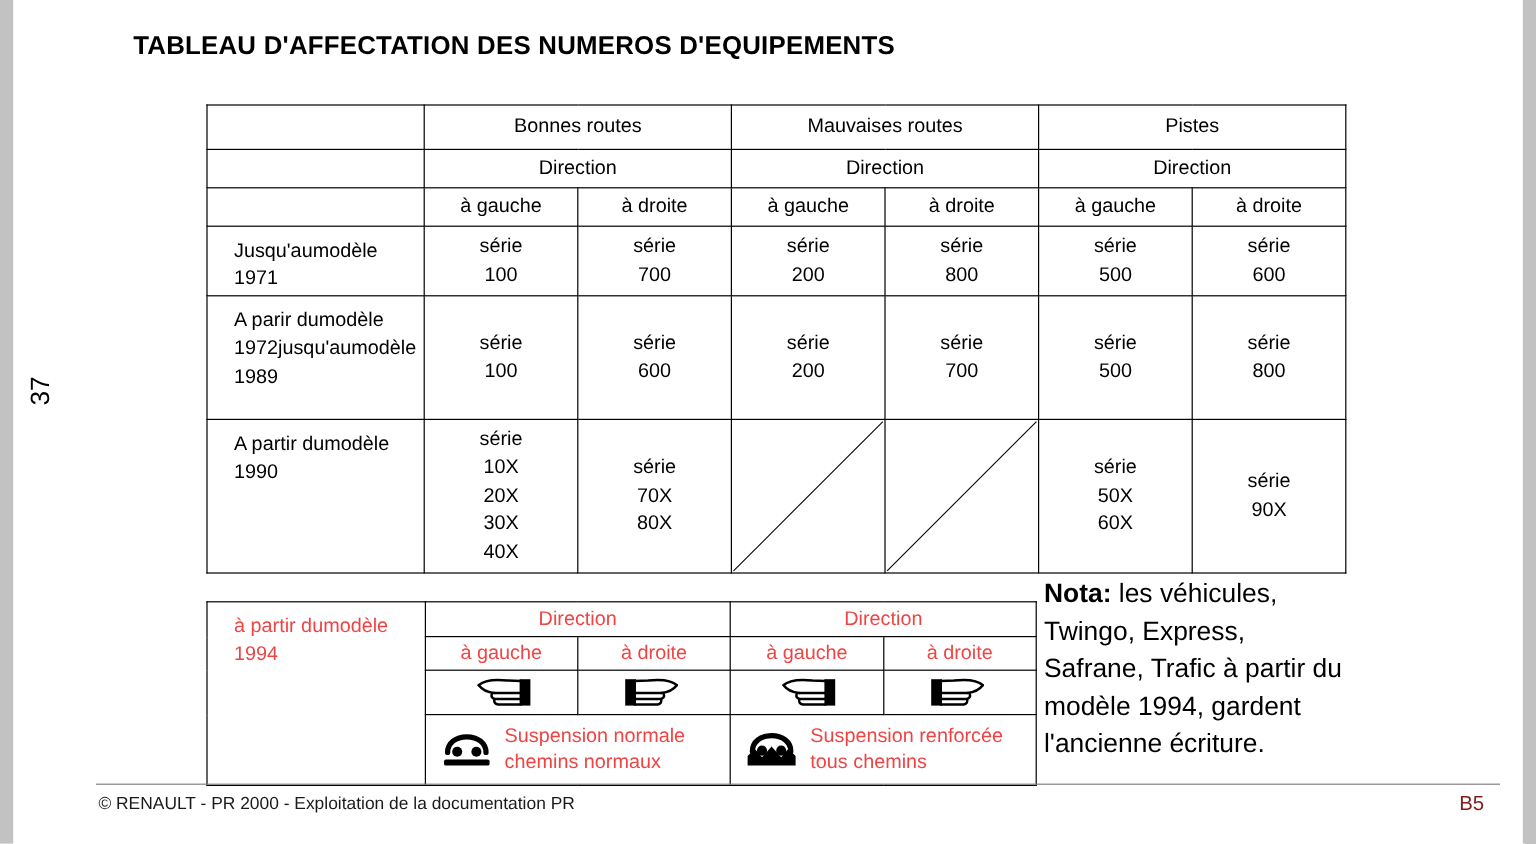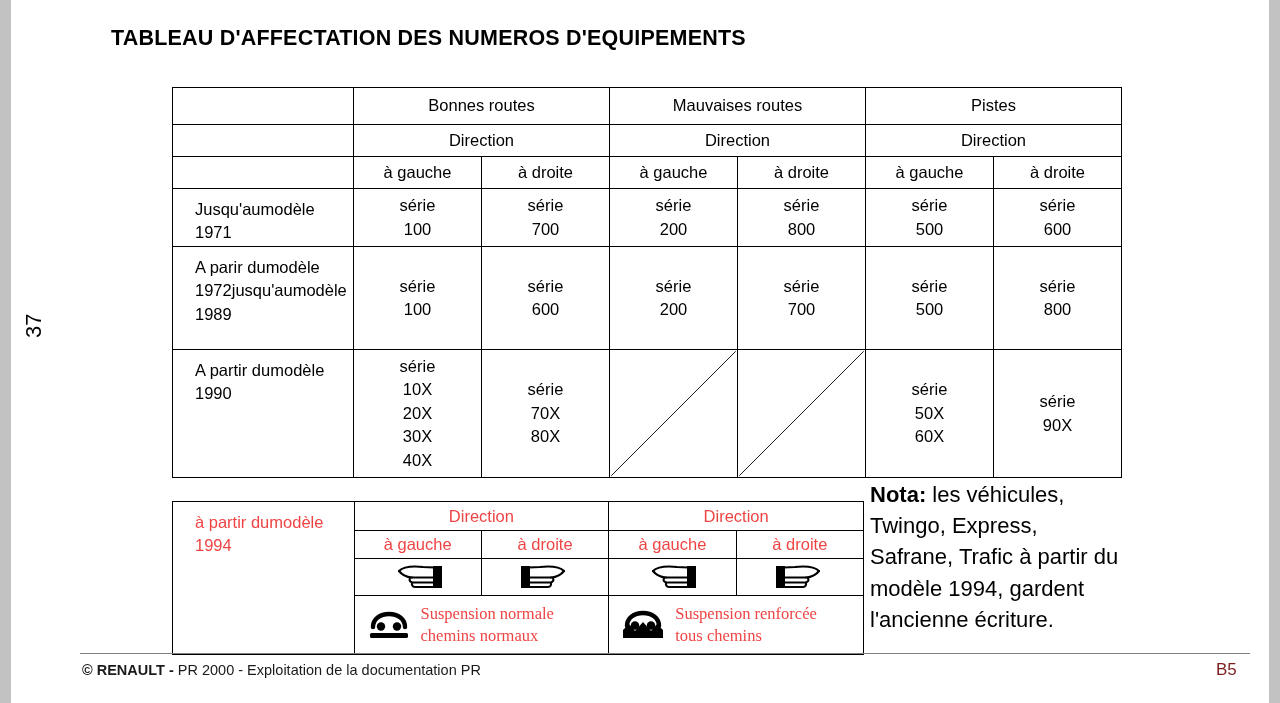--- a/index.html
+++ b/index.html
@@ -139,21 +139,21 @@
   .susp-inner {
     display: flex;
     align-items: center;
     gap: 10px;
   }
   .susp-text {
     font-size: 16.5px;
     line-height: 1.32;
     text-align: left;
   }
-  .susp-text span { display: block; font-family: Liberation Serif, serif; }
+  .susp-text span { display: block; }
 
   .hand-icon, .susp-icon { display: block; }
 
   
   .nota {
     position: absolute;
     left: 870px;
     top: 479px;
     width: 252px;
     font-size: 22px;
@@ -172,21 +172,21 @@
     background: #808080;
   }
   .footer-text {
     position: absolute;
     left: 82px;
     top: 662px;
     font-size: 14.5px;
     color: #1a1a1a;
     white-space: nowrap;
   }
-  .footer-text b { font-weight: bold; }
+  .footer-text b { font-weight: normal; }
   .footer-code {
     position: absolute;
     left: 1216px;
     top: 660px;
     font-size: 17px;
     color: #7f1d1d;
   }
 </style>
 </head>
 <body>

